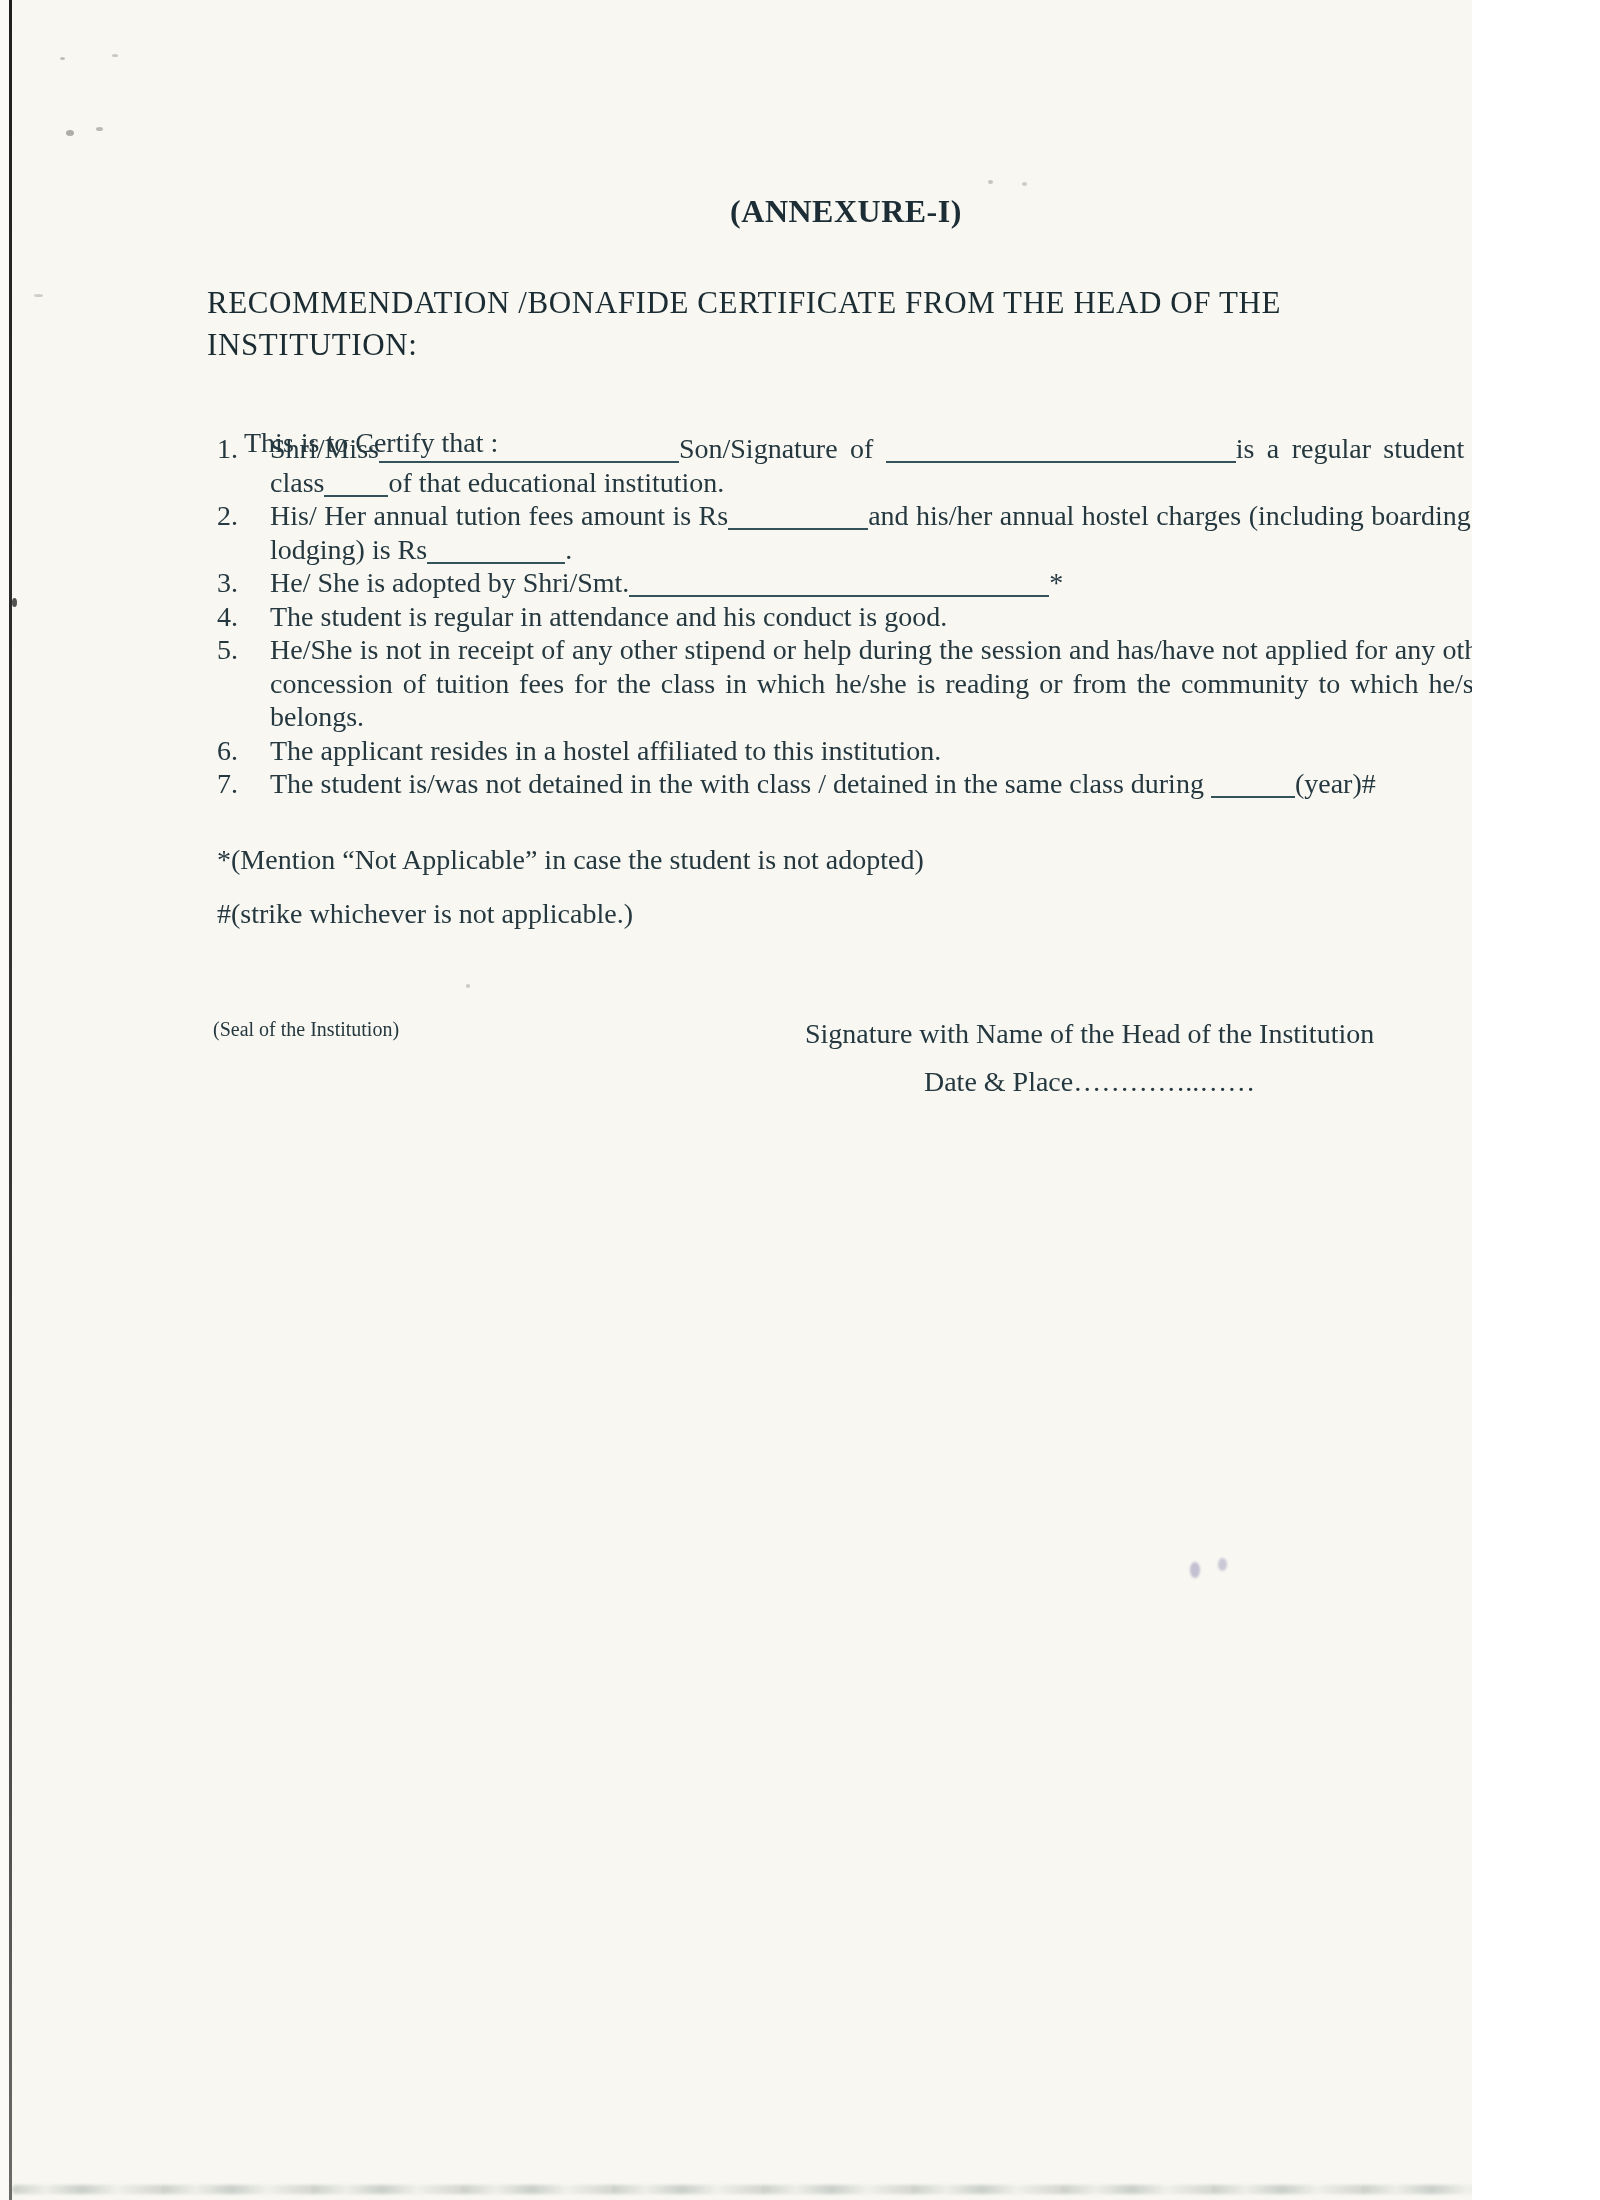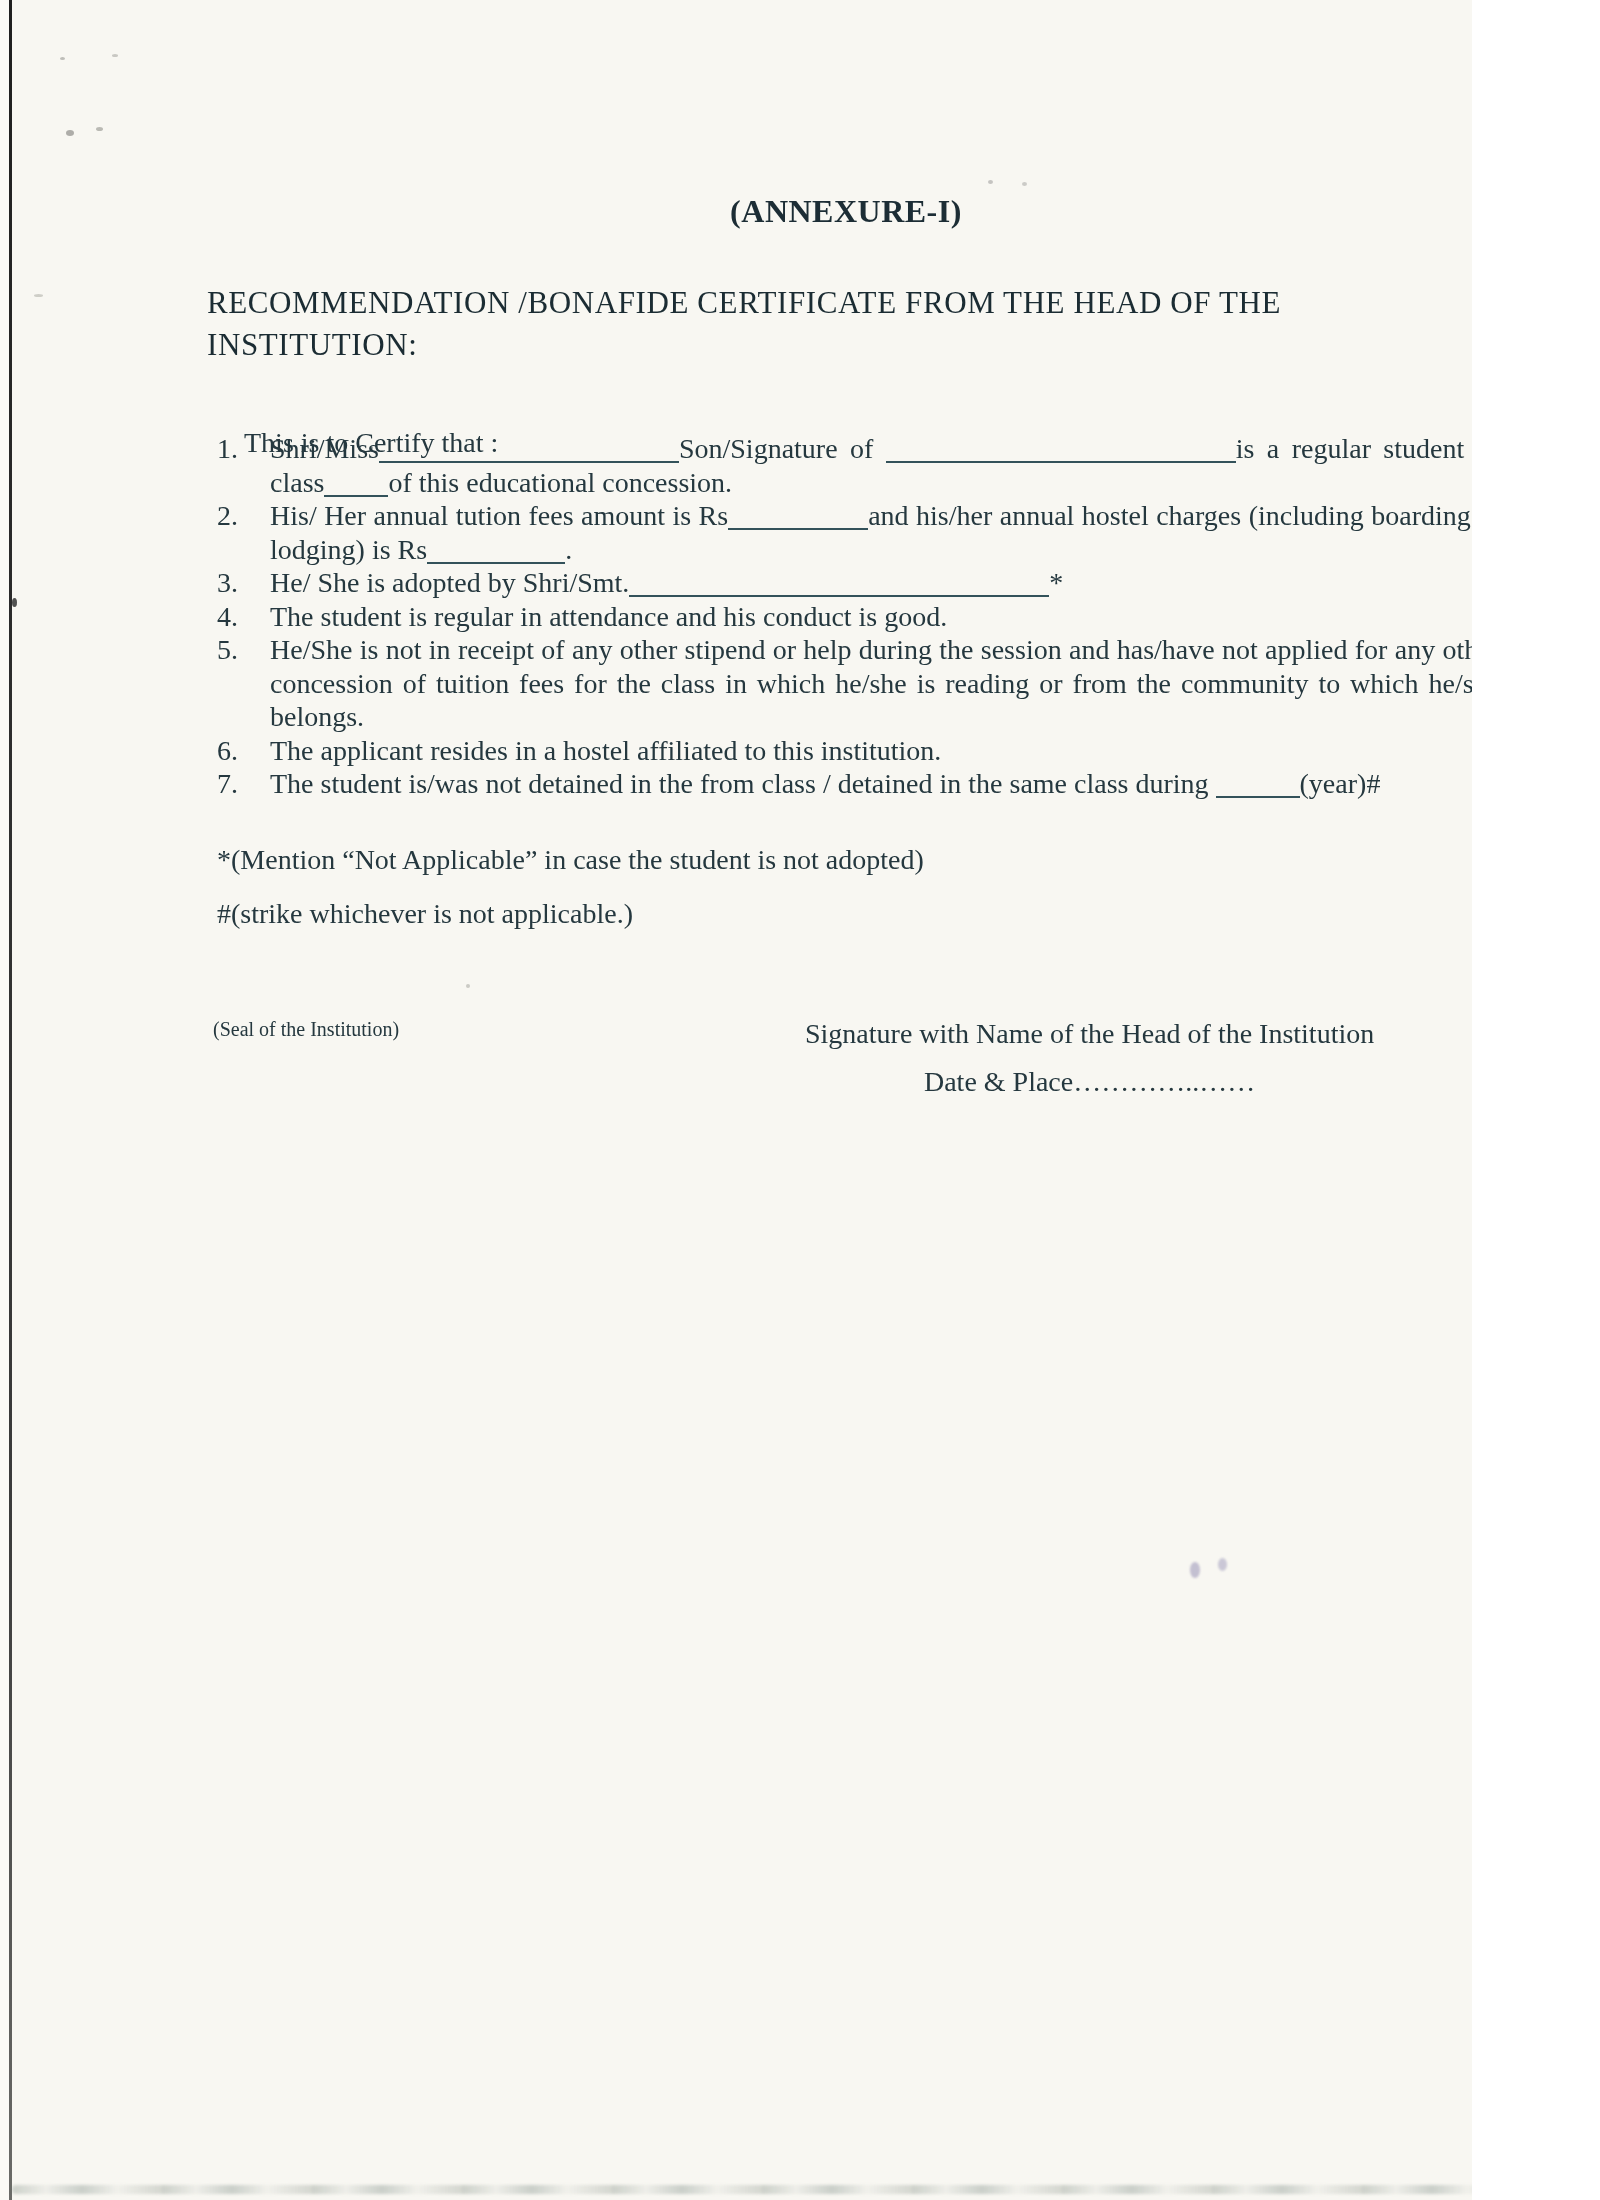--- a/index.html
+++ b/index.html
@@ -93,27 +93,27 @@
     <div class="annexure-title">(ANNEXURE-I)</div>
 
     <div class="heading">
       <div>RECOMMENDATION /BONAFIDE CERTIFICATE FROM THE HEAD OF THE</div>
       <div>INSTITUTION:</div>
     </div>
 
     <p class="intro">This is to Certify that :</p>
 
     <ol class="cert-list" id="cert-list">
-        <li><span class="num">1.</span><span>Shri/Miss</span><span class="blank" style="width: 300px;"></span><span>Son/Signature of </span><span class="blank" style="width: 350px;"></span><span>is a regular student of class</span><span class="blank" style="width: 64px;"></span><span>of this educational concession.</span></li>
+        <li><span class="num">1.</span><span>Shri/Miss</span><span class="blank" style="width: 300px;"></span><span>Son/Signature of </span><span class="blank" style="width: 350px;"></span><span>is a regular student of class</span><span class="blank" style="width: 64px;"></span><span>of that educational institution.</span></li>
         <li><span class="num">2.</span><span>His/ Her annual tution fees amount is Rs</span><span class="blank" style="width: 140px;"></span><span>and his/her annual hostel charges (including boarding &amp; lodging) is Rs</span><span class="blank" style="width: 138px;"></span><span>.</span></li>
         <li><span class="num">3.</span><span>He/ She is adopted by Shri/Smt.</span><span class="blank" style="width: 420px;"></span><span>*</span></li>
         <li><span class="num">4.</span><span>The student is regular in attendance and his conduct is good.</span></li>
         <li><span class="num">5.</span><span>He/She is not in receipt of any other stipend or help during the session and has/have not applied for any other concession of tuition fees for the class in which he/she is reading or from the community to which he/she belongs.</span></li>
         <li><span class="num">6.</span><span>The applicant resides in a hostel affiliated to this institution.</span></li>
-        <li><span class="num">7.</span><span>The student is/was not detained in the from class / detained in the same class during </span><span class="blank" style="width: 84px;"></span><span>(year)#</span></li>
+        <li><span class="num">7.</span><span>The student is/was not detained in the with class / detained in the same class during </span><span class="blank" style="width: 84px;"></span><span>(year)#</span></li>
       </ol>
 
     <p class="note note-1">*(Mention “Not Applicable” in case the student is not adopted)</p>
     <p class="note note-2">#(strike whichever is not applicable.)</p>
 
     <div class="seal-label">(Seal of the Institution)</div>
 
     <div class="sig-block">
       <div>Signature with Name of the Head of the Institution</div>
       <div class="date-place">Date &amp; Place…………..……</div>

